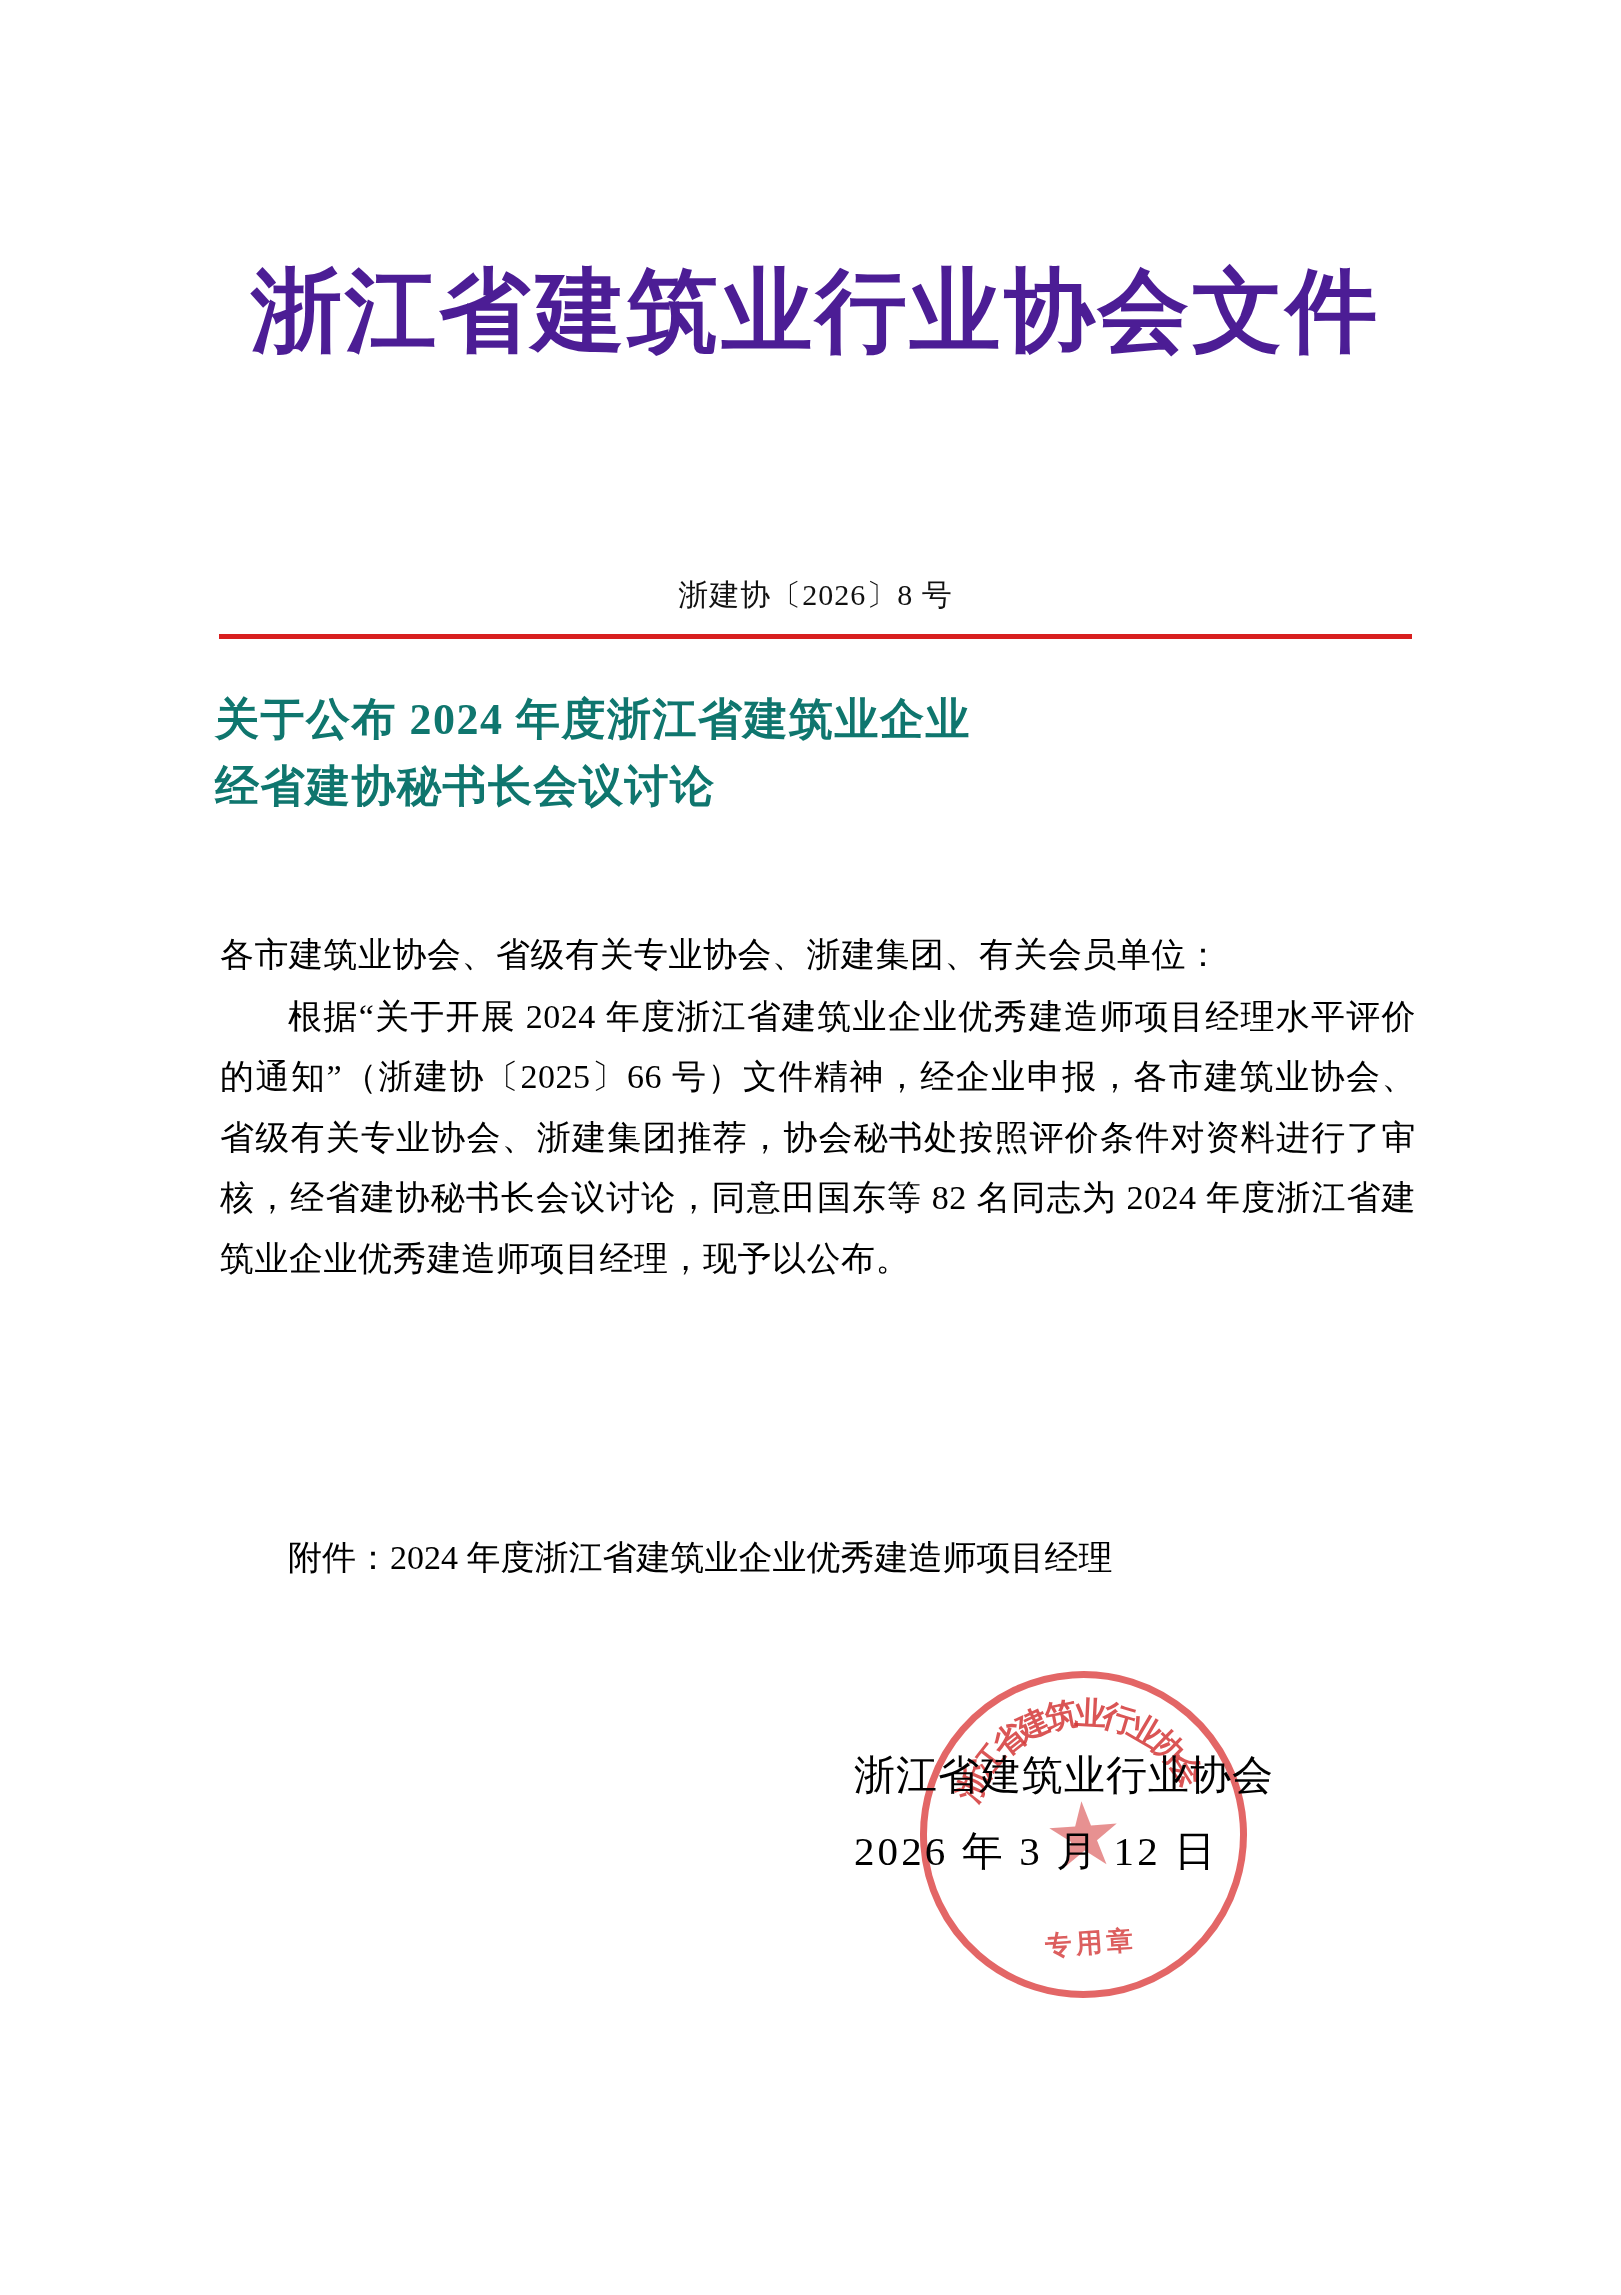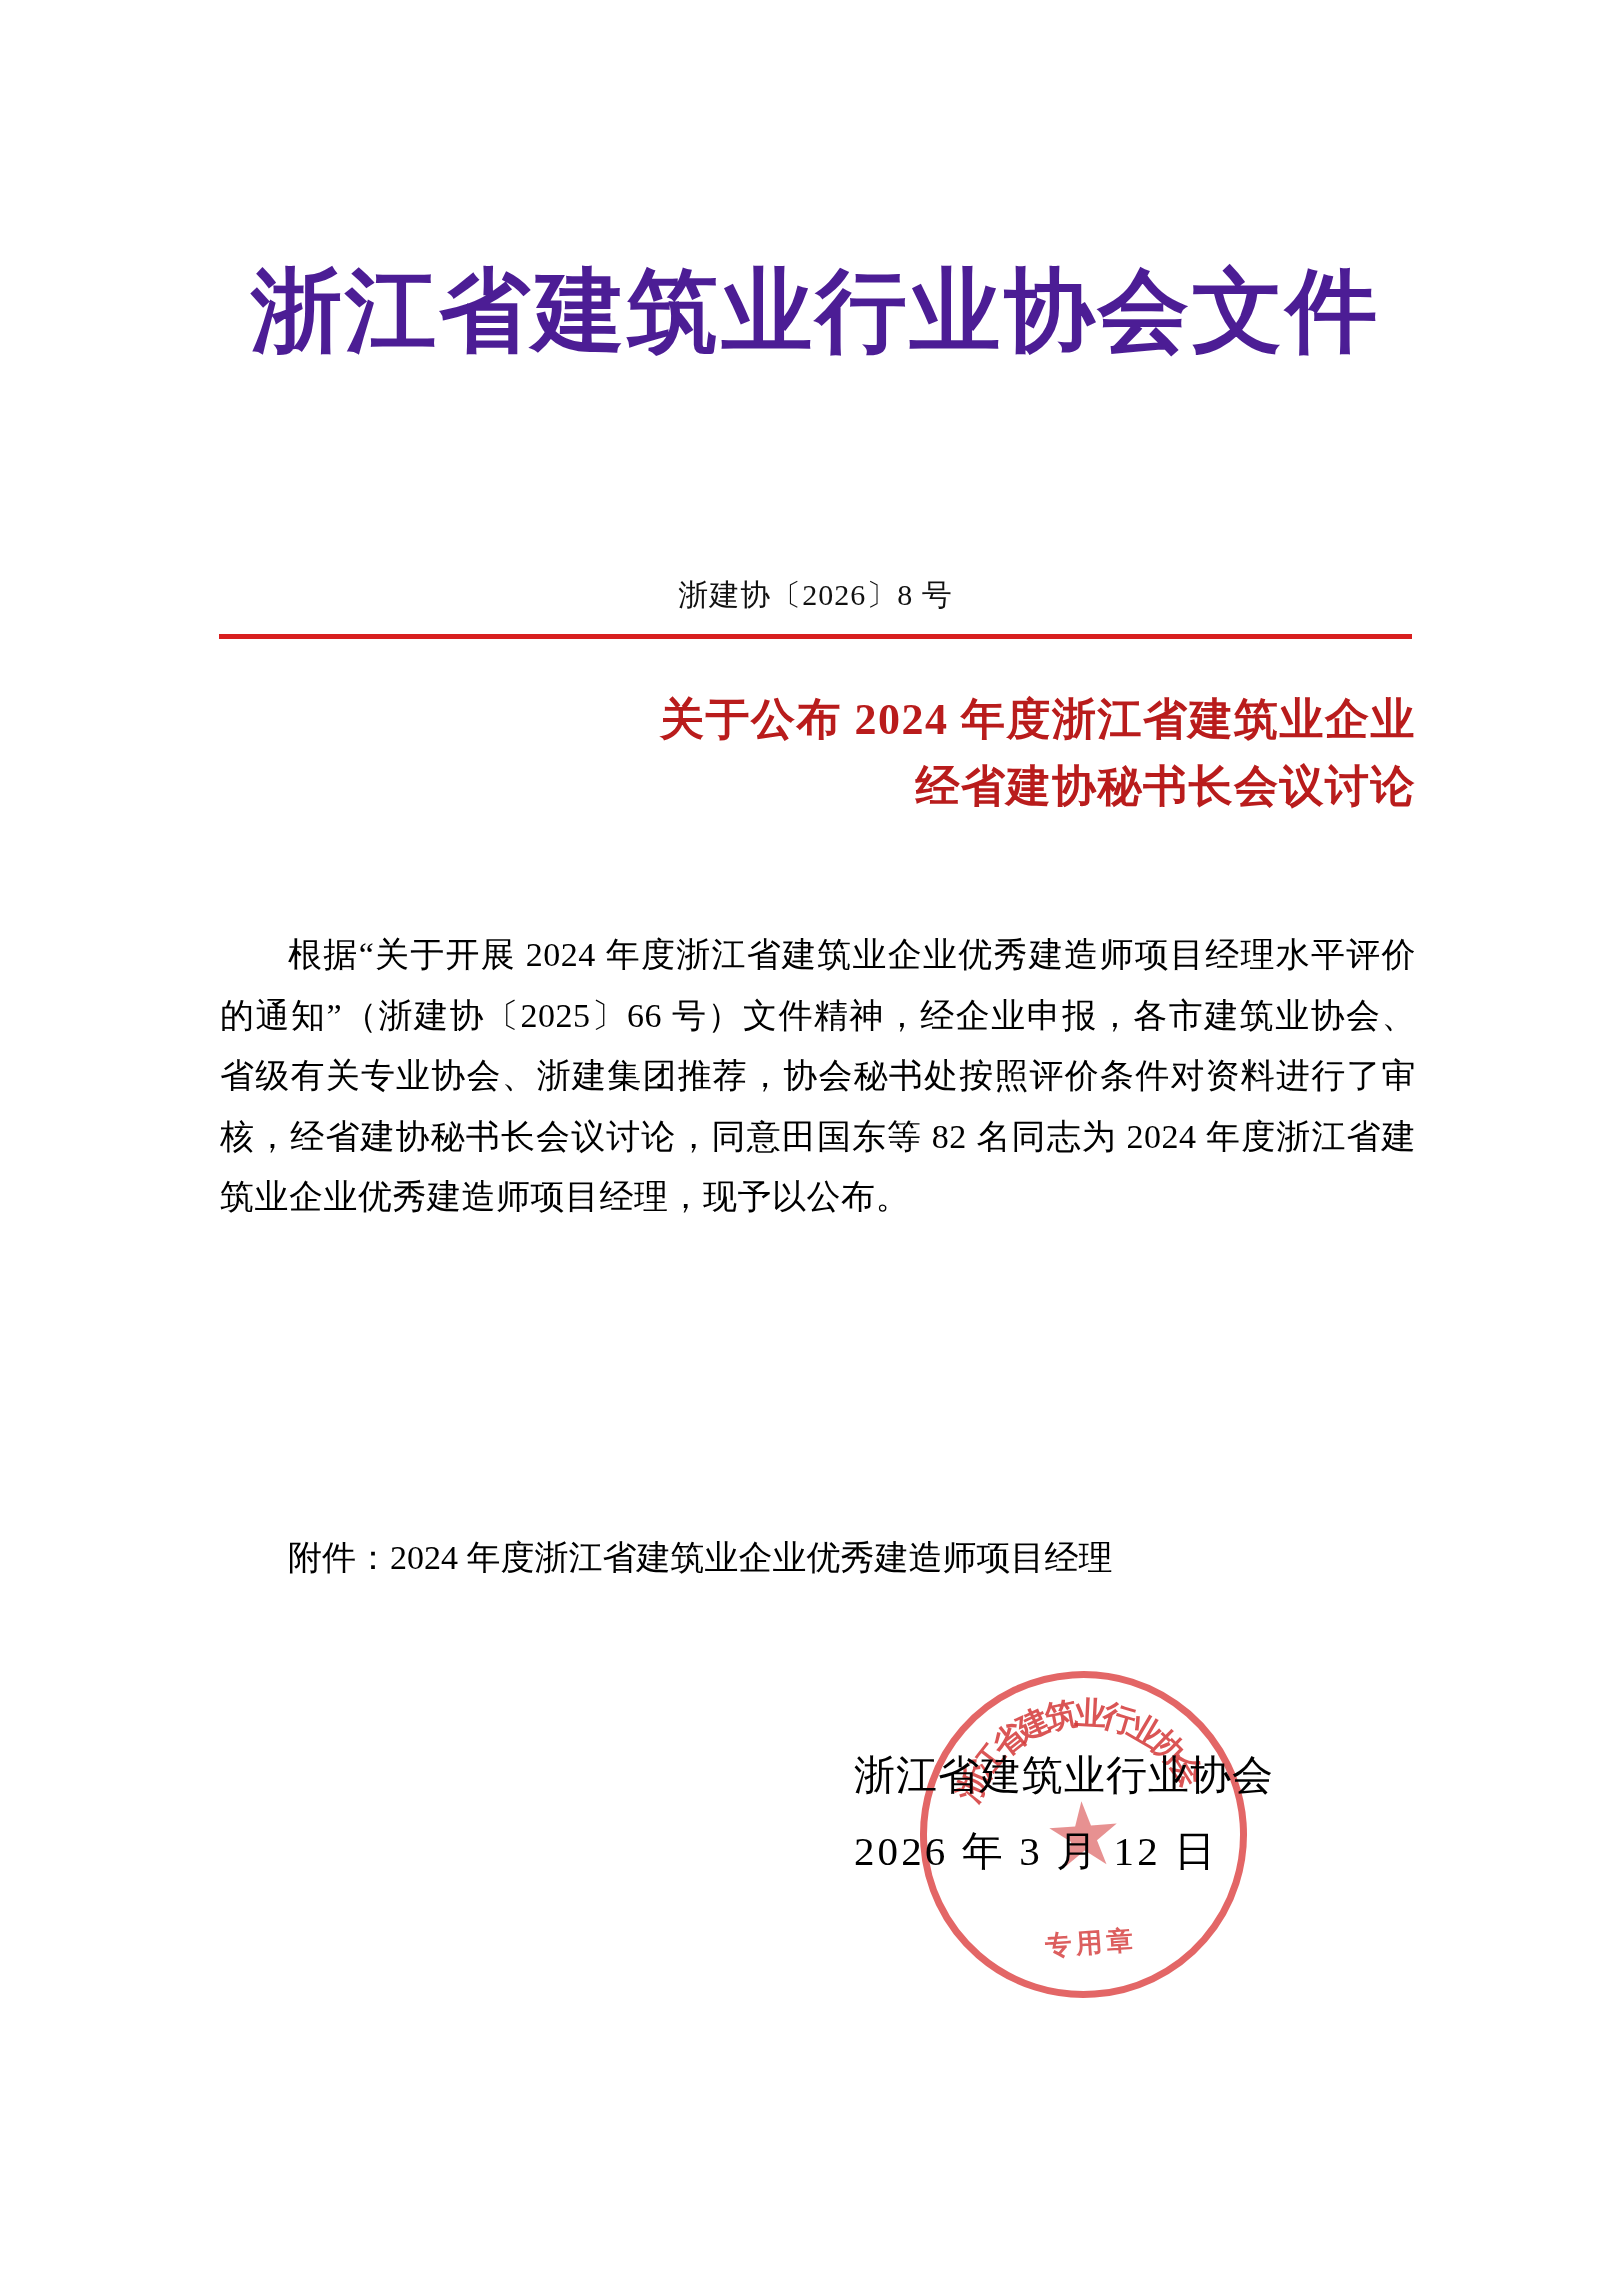--- a/index.html
+++ b/index.html
@@ -65,26 +65,26 @@
     height: 4.6px;
     background: #d81f1f;
   }
 
   
   .doc-title {
     position: absolute;
     top: 687px;
     left: 0;
     width: 1201px;
-    text-align: right;
+    text-align: left;
     font-weight: bold;
     font-size: 44px;
     line-height: 1.52;
     letter-spacing: 1.5px;
-    color: #b91c1c;
+    color: #0f766e;
   }
   .doc-title div { white-space: nowrap; }
 
   
   .body-block {
     position: absolute;
     top: 925px;
     left: 5.1px;
     width: 1196px;
     font-size: 34px;
@@ -190,20 +190,21 @@
     <div class="docnum">浙建协〔2026〕8 号</div>
 
     <div class="redrule"></div>
 
     <div class="doc-title">
       <div>关于公布 2024 年度浙江省建筑业企业</div>
       <div>经省建协秘书长会议讨论</div>
     </div>
 
     <div class="body-block">
+      <div class="salutation">各市建筑业协会、省级有关专业协会、浙建集团、有关会员单位：</div>
       <div class="para">根据“关于开展 2024 年度浙江省建筑业企业优秀建造师项目经理水平评价的通知”（浙建协〔2025〕66 号）文件精神，经企业申报，各市建筑业协会、省级有关专业协会、浙建集团推荐，协会秘书处按照评价条件对资料进行了审核，经省建协秘书长会议讨论，同意田国东等 82 名同志为 2024 年度浙江省建筑业企业优秀建造师项目经理，现予以公布。</div>
     </div>
 
     <div class="attachment">附件：2024 年度浙江省建筑业企业优秀建造师项目经理</div>
 
     <div class="seal">
       <div class="ring-text">
           <span style="transform: translate(-107px, -57px) rotate(-62deg) translate(-50%, -50%);">浙</span>
           <span style="transform: translate(-90px, -80px) rotate(-48.2222deg) translate(-50%, -50%);">江</span>
           <span style="transform: translate(-68px, -99px) rotate(-34.4444deg) translate(-50%, -50%);">省</span>

